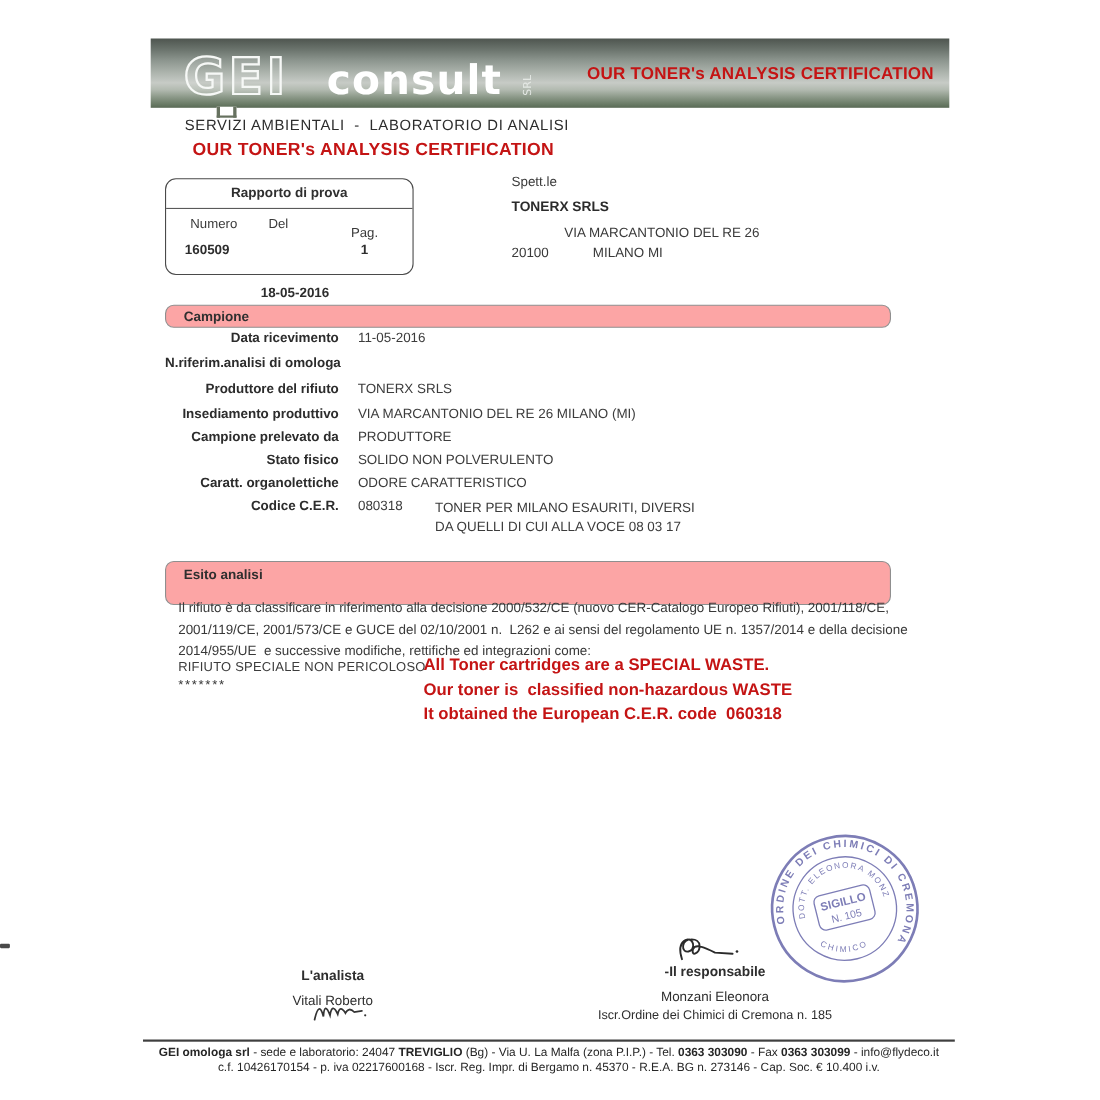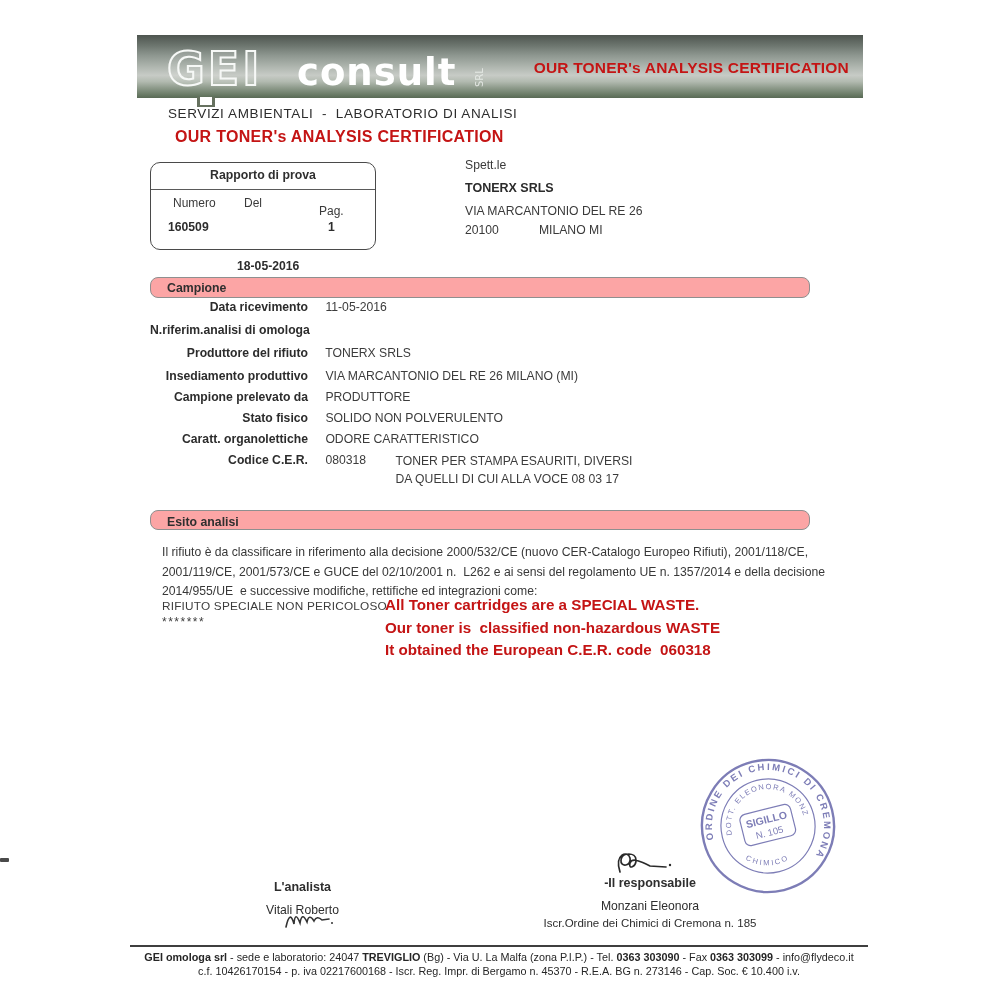--- a/index.html
+++ b/index.html
@@ -119,21 +119,21 @@
     <div class="report-col" style="left:93px;top:33px;">Del</div>
     <div class="report-col" style="left:168px;top:41px;">Pag.</div>
     <div class="report-val" style="left:17px;top:57px;">160509</div>
     <div class="report-val" style="left:86px;top:57px;margin-top:39px;">18-05-2016</div>
     <div class="report-val" style="left:177px;top:57px;">1</div>
   </div>
 
   <div class="recipient">
     <div>Spett.le</div>
     <div class="name" style="margin-top:9px;">TONERX SRLS</div>
-    <div style="margin-top:9px;">VIA MARCANTONIO DEL RE 26</div>
+    <div style="margin-top:9px;margin-left:48px;">VIA MARCANTONIO DEL RE 26</div>
     <div style="margin-top:5px;">
       <span>20100</span><span style="display:inline-block;width:40px;"></span><span>MILANO MI</span>
     </div>
   </div>
 
   <div class="section-pill" style="top:277px;">Campione</div>
 
   <div class="frow" style="top:300px;">
     <span class="flabel">Data ricevimento</span>
     <span class="fvalue">11-05-2016</span>
@@ -159,26 +159,26 @@
     <span class="fvalue">ODORE CARATTERISTICO</span>
   </div>
   <div class="frow" style="top:411px;">
     <span class="flabel">Stato fisico</span>
     <span class="fvalue">SOLIDO NON POLVERULENTO</span>
   </div>
   <div class="frow" style="top:453px;">
     <span class="flabel">Codice C.E.R.</span>
     <span class="fvalue" style="margin-right:26px;">080318</span>
     <span class="cer-desc fvalue">
-      <div>TONER PER STAMPA ESAURITI, DIVERSI</div>
+      <div>TONER PER MILANO ESAURITI, DIVERSI</div>
       <div>DA QUELLI DI CUI ALLA VOCE 08 03 17</div>
     </span>
   </div>
 
-  <div class="section-pill" style="top:510px;height:20px;line-height:22px;">Esito analisi</div>
+  <div class="section-pill" style="top:510px;height:40px;line-height:22px;">Esito analisi</div>
 
   <div class="paragraph">
     <div class="pre">Il rifiuto è da classificare in riferimento alla decisione 2000/532/CE (nuovo CER-Catalogo Europeo Rifiuti), 2001/118/CE,</div>
     <div class="pre">2001/119/CE, 2001/573/CE e GUCE del 02/10/2001 n.  L262 e ai sensi del regolamento UE n. 1357/2014 e della decisione</div>
     <div class="pre">2014/955/UE  e successive modifiche, rettifiche ed integrazioni come:</div>
   </div>
 
   <div class="classification">RIFIUTO SPECIALE NON PERICOLOSO</div>
   <div class="asterisks">*******</div>
 

